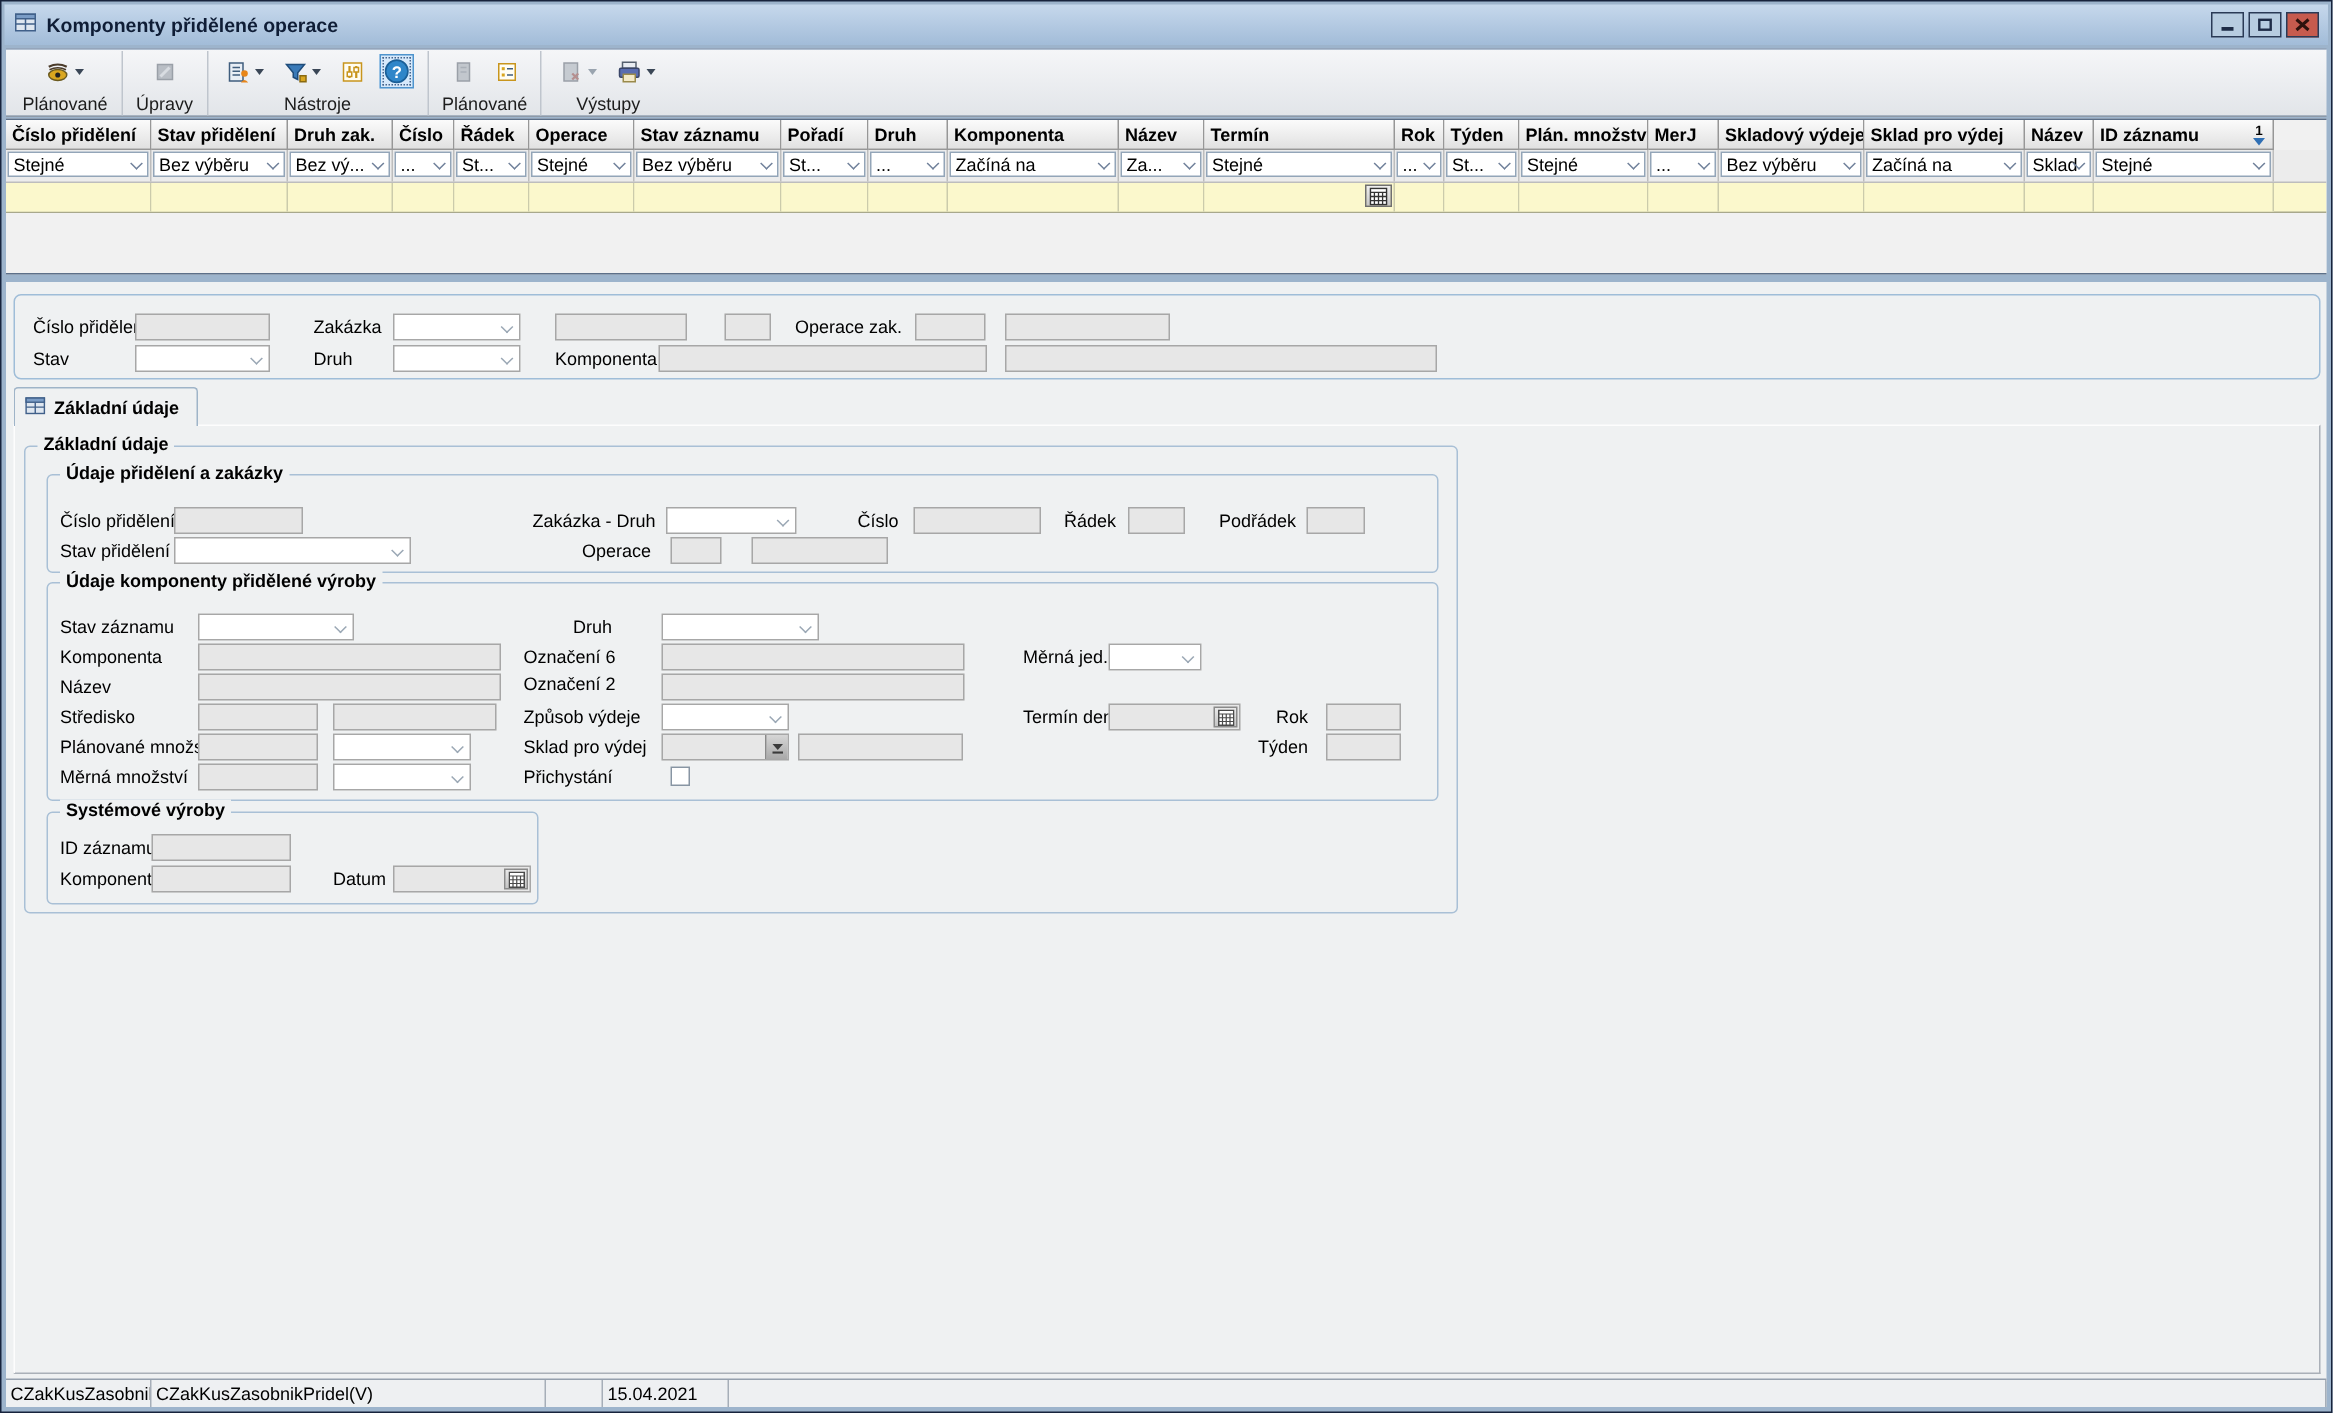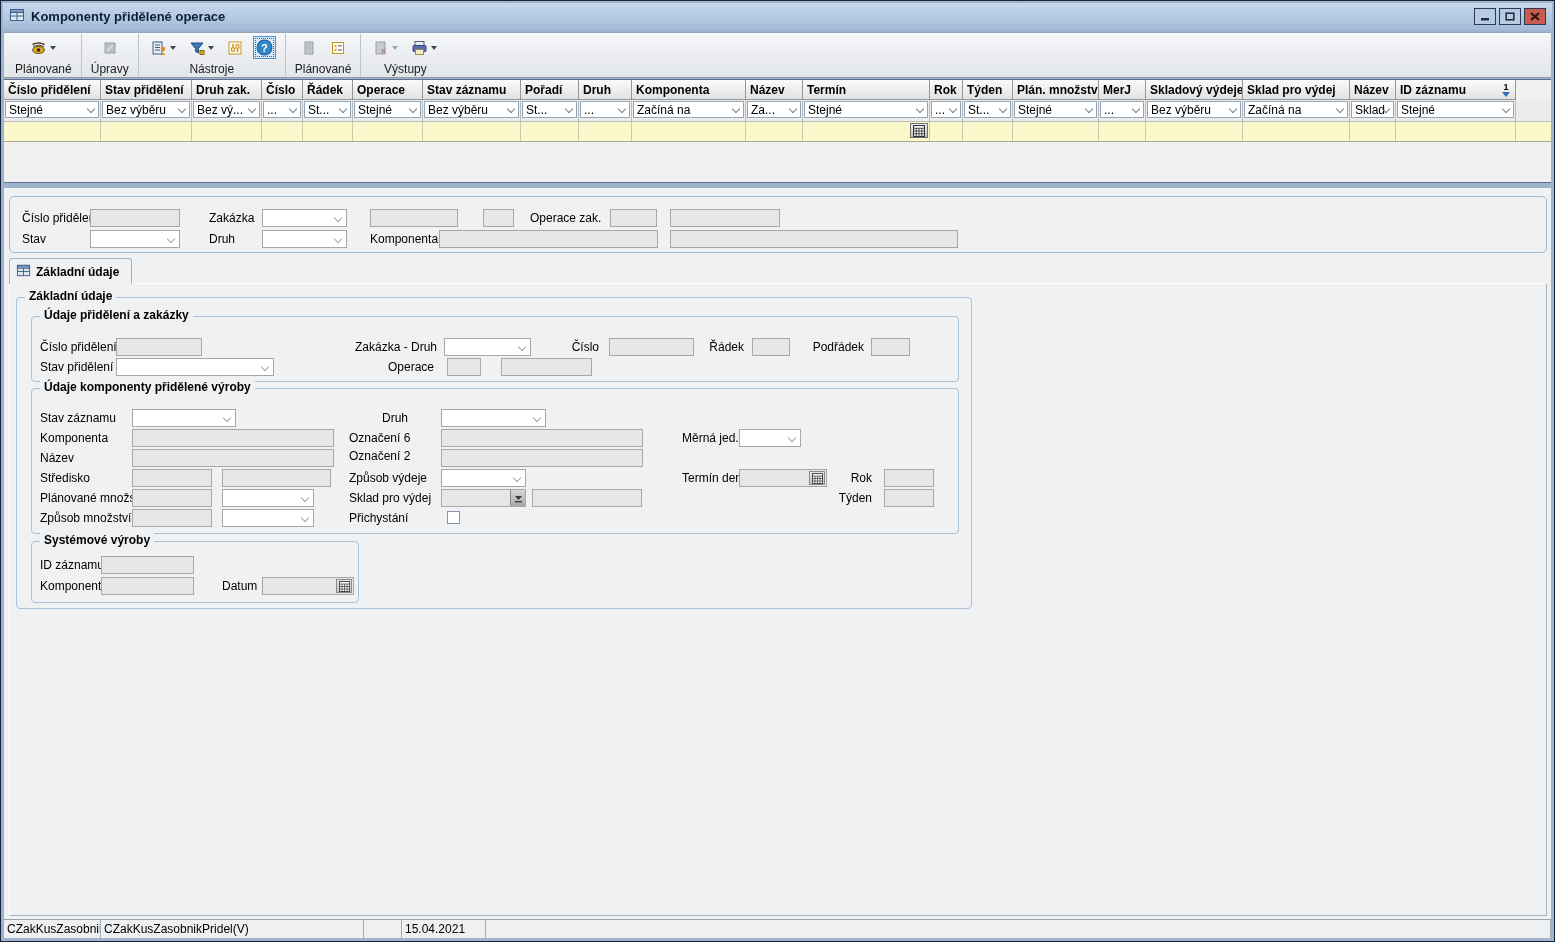--- a/index.html
+++ b/index.html
@@ -442,21 +442,21 @@
           <span class="lbl" style="left:8px;top:40px">Komponenta</span>
           <span class="inp" style="left:100px;top:40px;width:202px"></span>
           <span class="lbl" style="left:8px;top:60px">Název</span>
           <span class="inp" style="left:100px;top:60px;width:202px"></span>
           <span class="lbl" style="left:8px;top:80px">Středisko</span>
           <span class="inp" style="left:100px;top:80px;width:80px"></span>
           <span class="inp" style="left:190px;top:80px;width:109px"></span>
           <span class="lbl" style="left:8px;top:100px">Plánované množství</span>
           <span class="inp" style="left:100px;top:100px;width:80px"></span>
           <span class="combo" style="left:190px;top:100px;width:92px"></span>
-          <span class="lbl" style="left:8px;top:120px">Způsob množství</span>
+          <span class="lbl" style="left:8px;top:120px">Měrná množství</span>
           <span class="inp" style="left:100px;top:120px;width:80px"></span>
           <span class="combo" style="left:190px;top:120px;width:92px"></span>
           <span class="lbl" style="left:350px;top:20px">Druh</span>
           <span class="combo" style="left:409px;top:20px;width:105px"></span>
           <span class="lbl" style="left:317px;top:40px">Označení 6</span>
           <span class="inp" style="left:409px;top:40px;width:202px"></span>
           <span class="lbl" style="left:317px;top:58px">Označení 2</span>
           <span class="inp" style="left:409px;top:60px;width:202px"></span>
           <span class="lbl" style="left:317px;top:80px">Způsob výdeje</span>
           <span class="combo" style="left:409px;top:80px;width:85px"></span>

